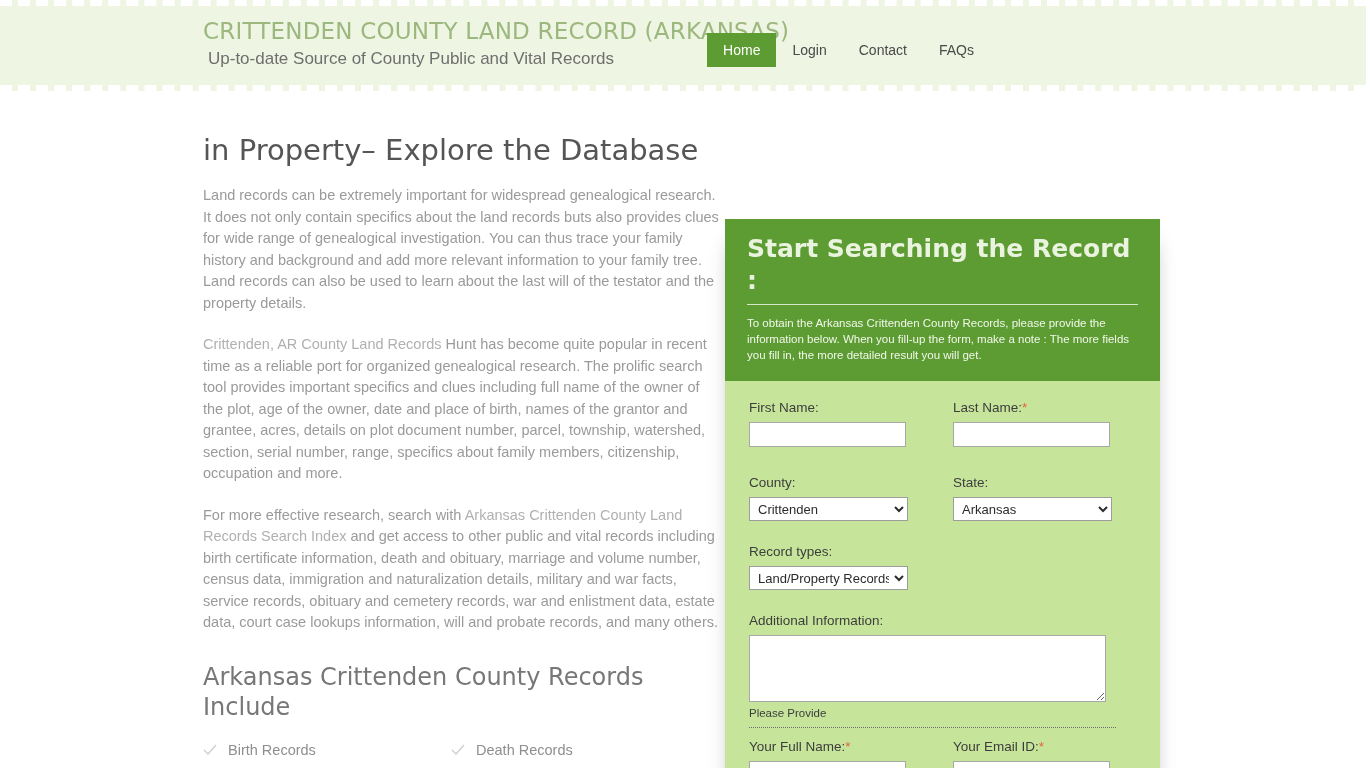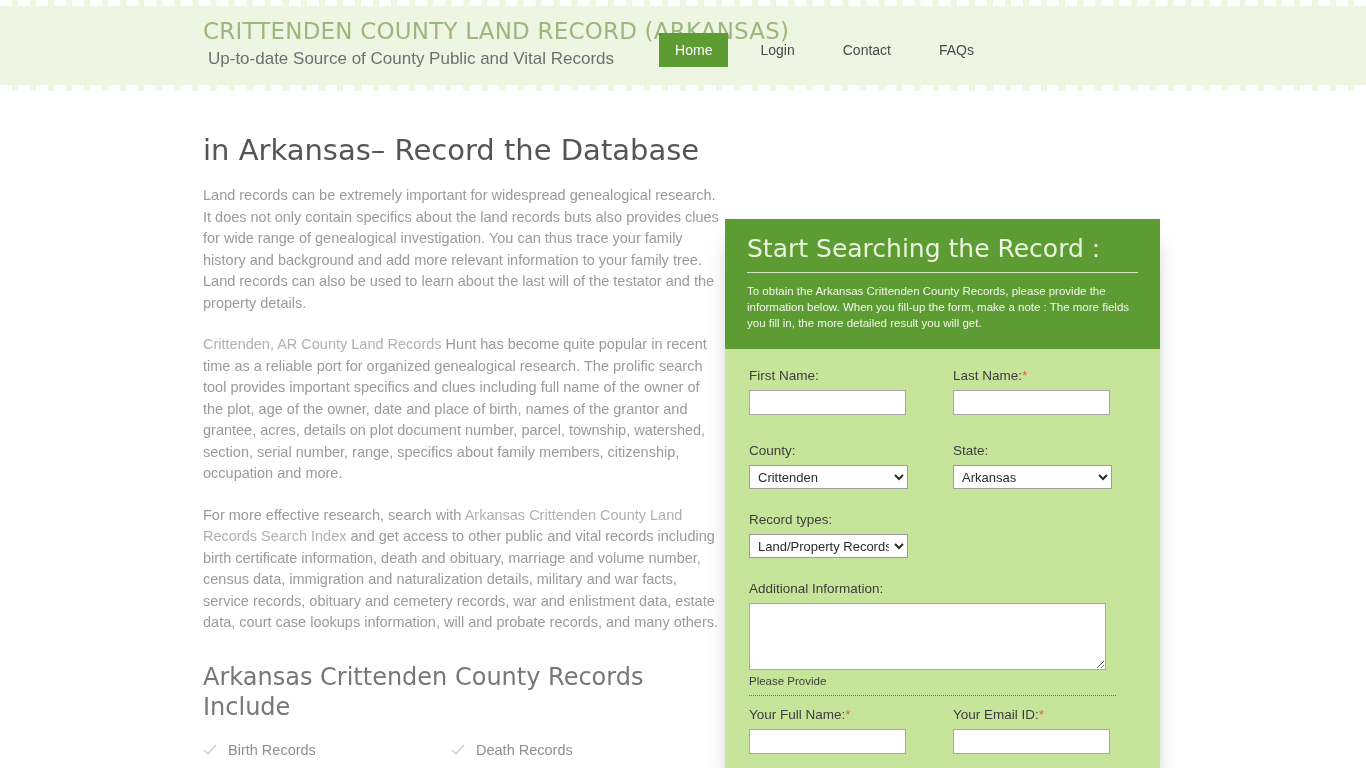--- a/index.html
+++ b/index.html
@@ -48,21 +48,21 @@
     margin-left: 5px;
     line-height: 18px;
     white-space: nowrap;
   }
   .main-nav {
     position: absolute;
     right: 208px;
     top: 27px;
     display: flex;
     align-items: center;
-    gap: 16px;
+    gap: 0px;
   }
   .nav-item {
     font-size: 14px;
     color: #4a4a4a;
     padding: 8px 16px;
     line-height: 18px;
     text-decoration: none;
     display: block;
     white-space: nowrap;
   }
@@ -141,21 +141,21 @@
     background: #c6e59a;
     box-shadow: 0 16px 22px -10px rgba(0,0,0,0.45);
   }
   .form-head {
     background: #5d9b33;
     padding: 14px 22px 18px 22px;
   }
   .form-title {
     font-size: 25px;
     color: #eaf3de;
-    font-weight: 400;
+    font-weight: 700;
     line-height: 32px;
     padding-bottom: 7px;
     border-bottom: 1px solid #d7e9c4;
     margin: 0;
     font-family: "DejaVu Sans", sans-serif;
   }
   .form-desc {
     font-size: 11.5px;
     line-height: 16px;
     color: #f2f8ea;
@@ -242,21 +242,21 @@
       <a class="nav-item" href="#">Login</a>
       <a class="nav-item" href="#">Contact</a>
       <a class="nav-item" href="#">FAQs</a>
     </nav>
   </div>
 </div>
 
 <div class="page">
 
   <div class="left-col">
-    <h1 class="h-main">in Arkansas– Record the Database</h1>
+    <h1 class="h-main">in Property– Explore the Database</h1>
 
     <p class="para">Land records can be extremely important for widespread genealogical research. It does not only contain specifics about the land records buts also provides clues for wide range of genealogical investigation. You can thus trace your family history and background and add more relevant information to your family tree. Land records can also be used to learn about the last will of the testator and the property details.</p>
 
     <p class="para"><span class="hl">Crittenden, AR County Land Records</span><span> Hunt has become quite popular in recent time as a reliable port for organized genealogical research. The prolific search tool provides important specifics and clues including full name of the owner of the plot, age of the owner, date and place of birth, names of the grantor and grantee, acres, details on plot document number, parcel, township, watershed, section, serial number, range, specifics about family members, citizenship, occupation and more.</span></p>
 
     <p class="para"><span>For more effective research, search with </span><span class="hl">Arkansas Crittenden County Land Records Search Index</span><span> and get access to other public and vital records including birth certificate information, death and obituary, marriage and volume number, census data, immigration and naturalization details, military and war facts, service records, obituary and cemetery records, war and enlistment data, estate data, court case lookups information, will and probate records, and many others.</span></p>
 
     <h2 class="h-sub">Arkansas Crittenden County Records Include</h2>
 
     <div class="records-grid">

